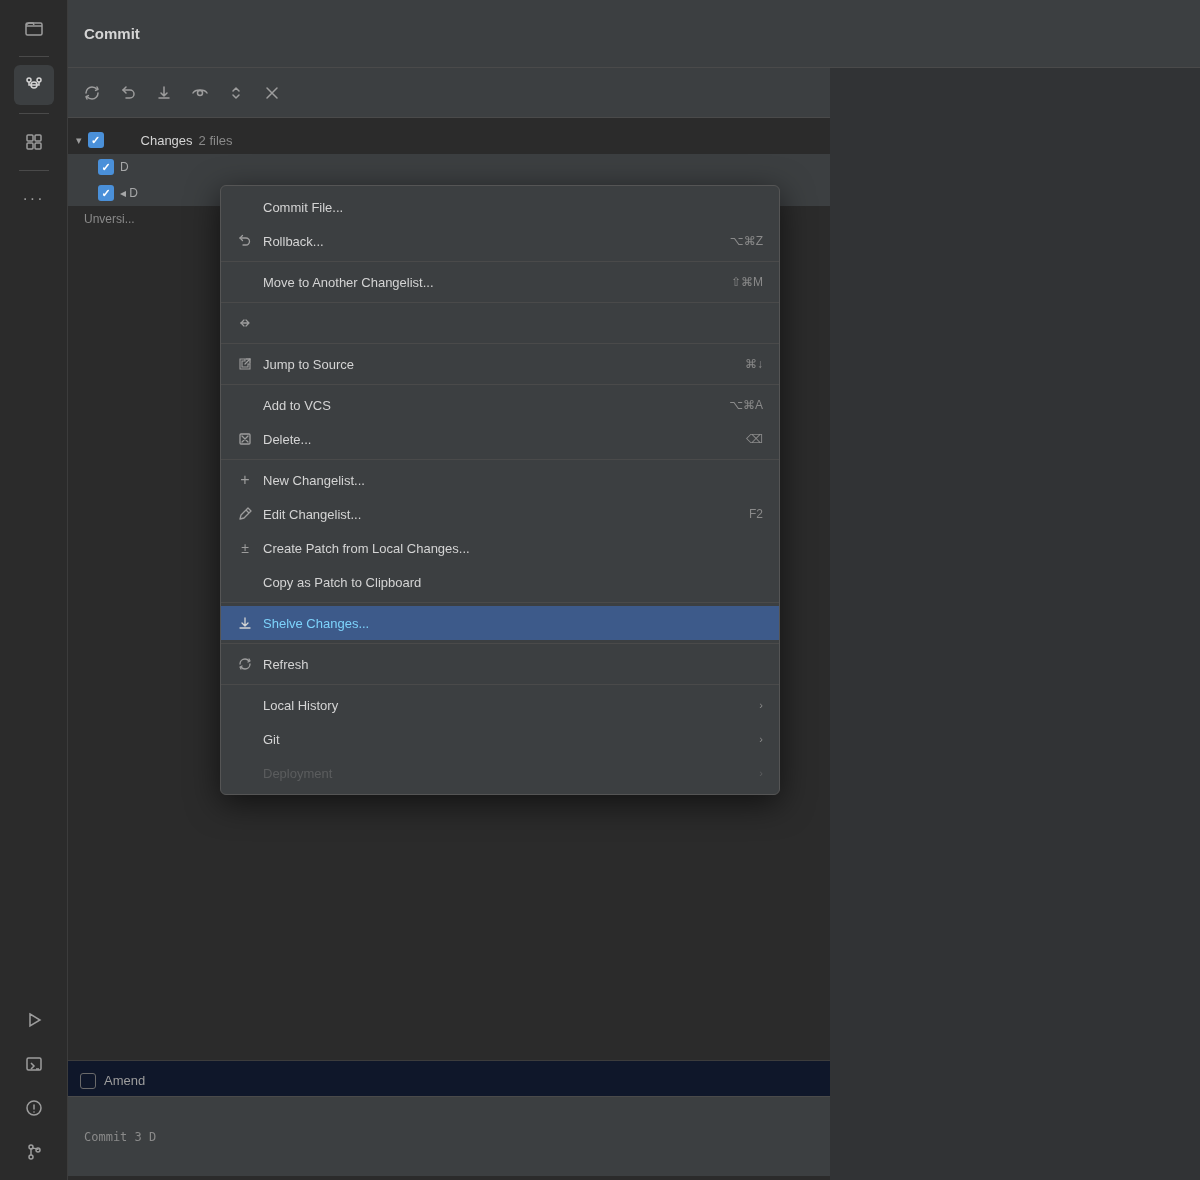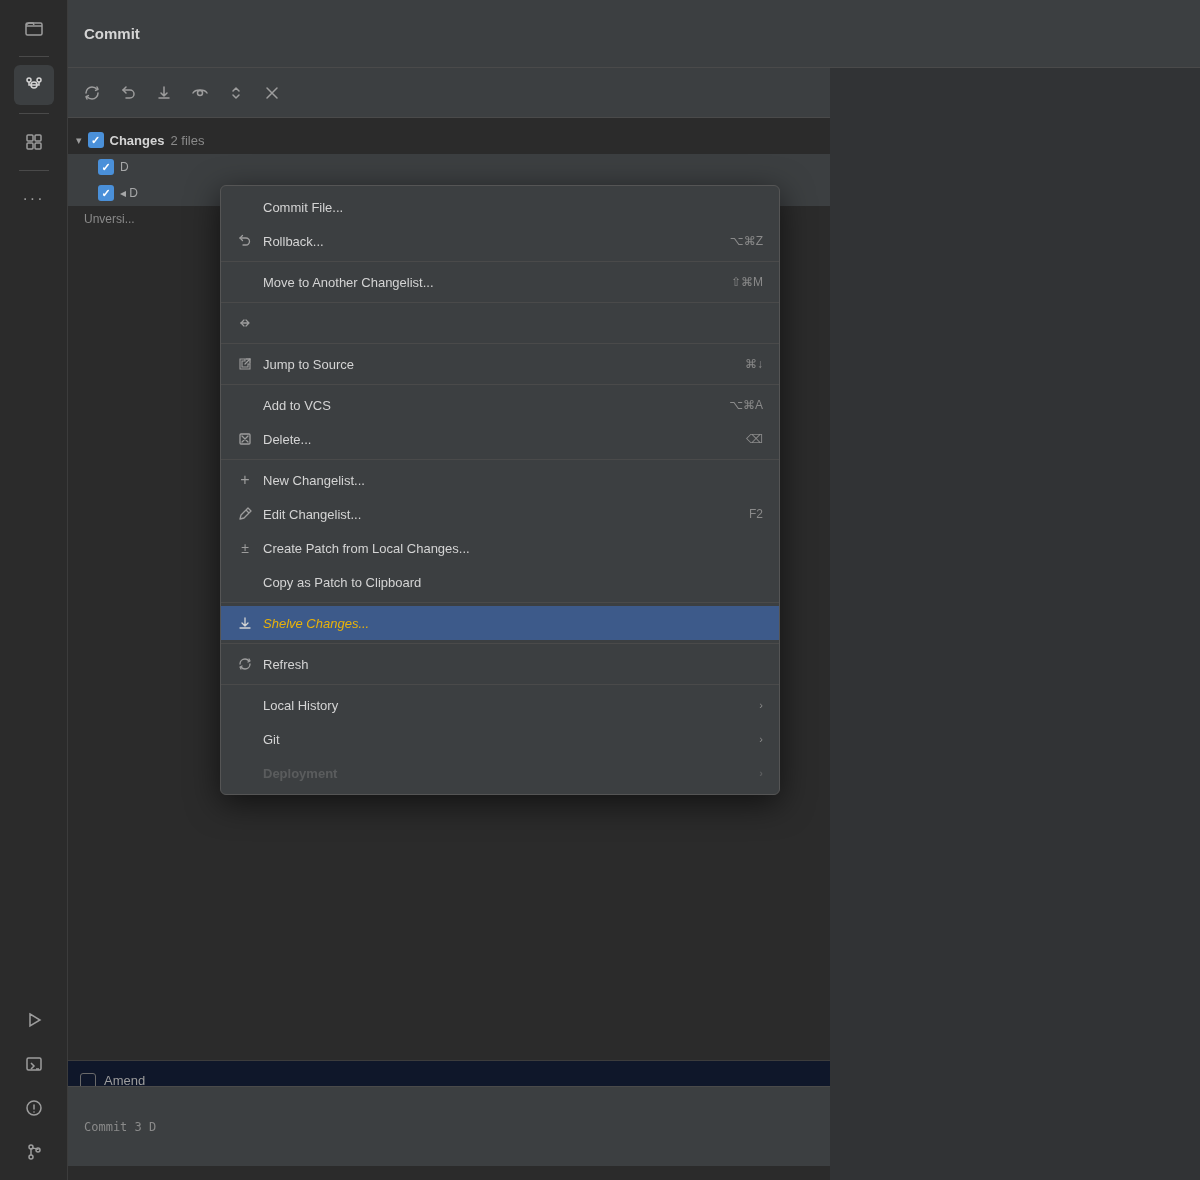--- a/index.html
+++ b/index.html
@@ -145,23 +145,24 @@
 
     .checkbox-empty {
       width: 16px;
       height: 16px;
       border: 1px solid #6a6a6a;
       border-radius: 3px;
       flex-shrink: 0;
     }
 
     .changes-label {
-      font-weight: 700;
+      font-weight: 400;
       color: #d4d4d4;
       font-size: 13px;
+      margin-left: 31px;
     }
 
     .changes-count {
       color: #8a8a8a;
       font-size: 13px;
     }
 
     .file-row {
       height: 26px;
       display: flex;
@@ -231,21 +232,20 @@
       gap: 10px;
     }
 
     .menu-item.highlighted {
       background: #3d5a8a;
     }
 
     .menu-item.disabled {
       opacity: 0.4;
       cursor: default;
-      font-weight: bold;
     }
 
     .menu-item-label {
       flex: 1;
       color: #d4d4d4;
       font-size: 13px;
     }
 
     .menu-item.disabled .menu-item-label {
       color: #888;
@@ -422,21 +422,21 @@
     <div class="unversioned-row">
       <span>Unversi...</span>
     </div>
   </div>
 
   <div style="position:absolute; bottom:80px; left:0; right:0; height:40px; background:#0f172a; border-top:1px solid #3c3c3c; display:flex; align-items:center; padding:0 12px; gap:8px;">
     <div class="checkbox-empty"></div>
     <span style="color:#9d9d9d; font-size:13px;">Amend</span>
   </div>
 
-  <div style="position:absolute; bottom:14px; left:0; right:0; height:80px; background:#3c3f41; border-top:1px solid #4a4a4a; display:flex; align-items:center; padding:0 16px; gap:12px;">
+  <div style="position:absolute; bottom:4px; left:0; right:0; height:80px; background:#3c3f41; border-top:1px solid #4a4a4a; display:flex; align-items:center; padding:0 16px; gap:12px;">
     <span style="font-family:monospace; font-size:12px; color:#8a8a8a; flex:1;">Commit 3 D</span>
     <button class="commit-button">Commit</button>
   </div>
 
   <div class="right-panel"></div>
 </div>
 
 <div class="context-menu-overlay">
   <div class="context-menu">
 
@@ -539,21 +539,21 @@
 
     <div class="menu-separator"></div>
 
     <div class="menu-item highlighted">
       <span class="menu-item-icon">
         <svg width="14" height="14" viewBox="0 0 14 14" fill="none">
           <path d="M7 2v8M4 7l3 3 3-3" stroke="#d4d4d4" stroke-width="1.3" stroke-linecap="round" stroke-linejoin="round"></path>
           <path d="M2 12h10" stroke="#d4d4d4" stroke-width="1.3" stroke-linecap="round"></path>
         </svg>
       </span>
-      <span class="menu-item-label" style="color:#eab308;font-style:italic;">Shelve Changes...</span>
+      <span class="menu-item-label" style="color:#7dd3fc;">Shelve Changes...</span>
     </div>
 
     <div class="menu-separator"></div>
 
     <div class="menu-item">
       <span class="menu-item-icon">
         <svg width="14" height="14" viewBox="0 0 14 14" fill="none">
           <path d="M2 7c0-2.8 2.2-5 5-5 1.6 0 3.1.8 4 2" stroke="#9d9d9d" stroke-width="1.3" stroke-linecap="round"></path>
           <path d="M12 7c0 2.8-2.2 5-5 5-1.6 0-3.1-.8-4-2" stroke="#9d9d9d" stroke-width="1.3" stroke-linecap="round"></path>
           <path d="M11 2l1 2-2 1" stroke="#9d9d9d" stroke-width="1.3" stroke-linecap="round" stroke-linejoin="round"></path>

